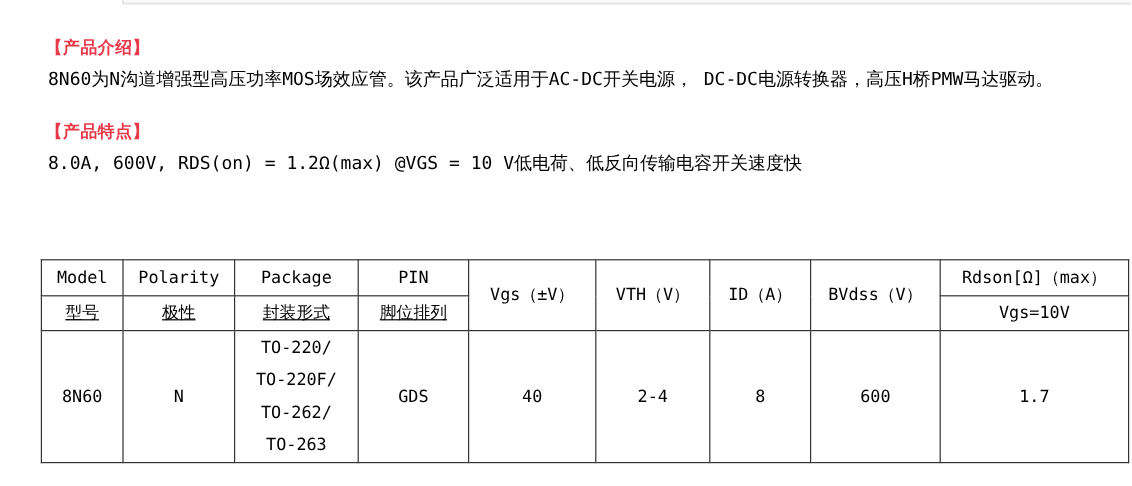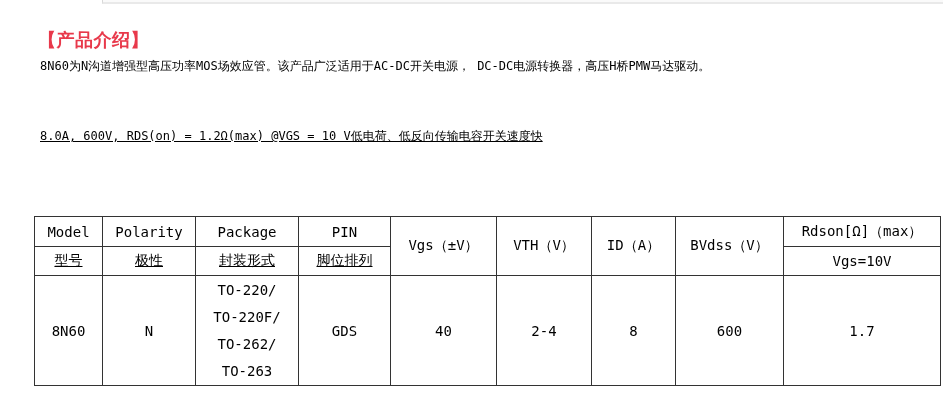--- a/index.html
+++ b/index.html
@@ -23,39 +23,39 @@
     height: 4px;
     border-left: 1px solid #d8d8d8;
     border-bottom: 2px solid #e9e9e9;
     background: #fafafa;
   }
   .section-title {
     position: absolute;
     left: 38px;
     font-family: "DejaVu Sans", "Liberation Sans", sans-serif;
     font-weight: bold;
-    font-size: 18px;
+    font-size: 14px;
     line-height: 20px;
     color: #e8394b;
     letter-spacing: 0.5px;
     white-space: nowrap;
   }
   .title-intro    { top: 30px; }
   .title-features { top: 100px; }
   .title-params   { top: 177px; }
   .body-text {
     position: absolute;
     left: 40px;
-    font-size: 12px;
+    font-size: 15px;
     line-height: 18px;
     color: #000000;
     white-space: nowrap;
   }
   .body-intro    { top: 57px; }
-  .body-features { top: 127px; text-decoration: underline; }
+  .body-features { top: 127px; }
   table.params {
     position: absolute;
     left: 34px;
     top: 216px;
     width: 906px;
     border-collapse: collapse;
     table-layout: fixed;
   }
   table.params td {
     border: 1px solid #333333;
@@ -77,20 +77,21 @@
 </head>
 <body>
 
 <div class="page">
 
   <div class="top-line"></div>
 
   <div class="section-title title-intro">【产品介绍】</div>
   <div class="body-text body-intro">8N60为N沟道增强型高压功率MOS场效应管。该产品广泛适用于AC-DC开关电源， DC-DC电源转换器，高压H桥PMW马达驱动。</div>
 
+  <div class="section-title title-features">【产品特点】</div>
   <div class="body-text body-features">8.0A, 600V, RDS(on) = 1.2Ω(max) @VGS = 10 V低电荷、低反向传输电容开关速度快</div>
 
 
   <table class="params">
     <colgroup>
       <col style="width:68px">
       <col style="width:93px">
       <col style="width:103px">
       <col style="width:92px">
       <col style="width:106px">

